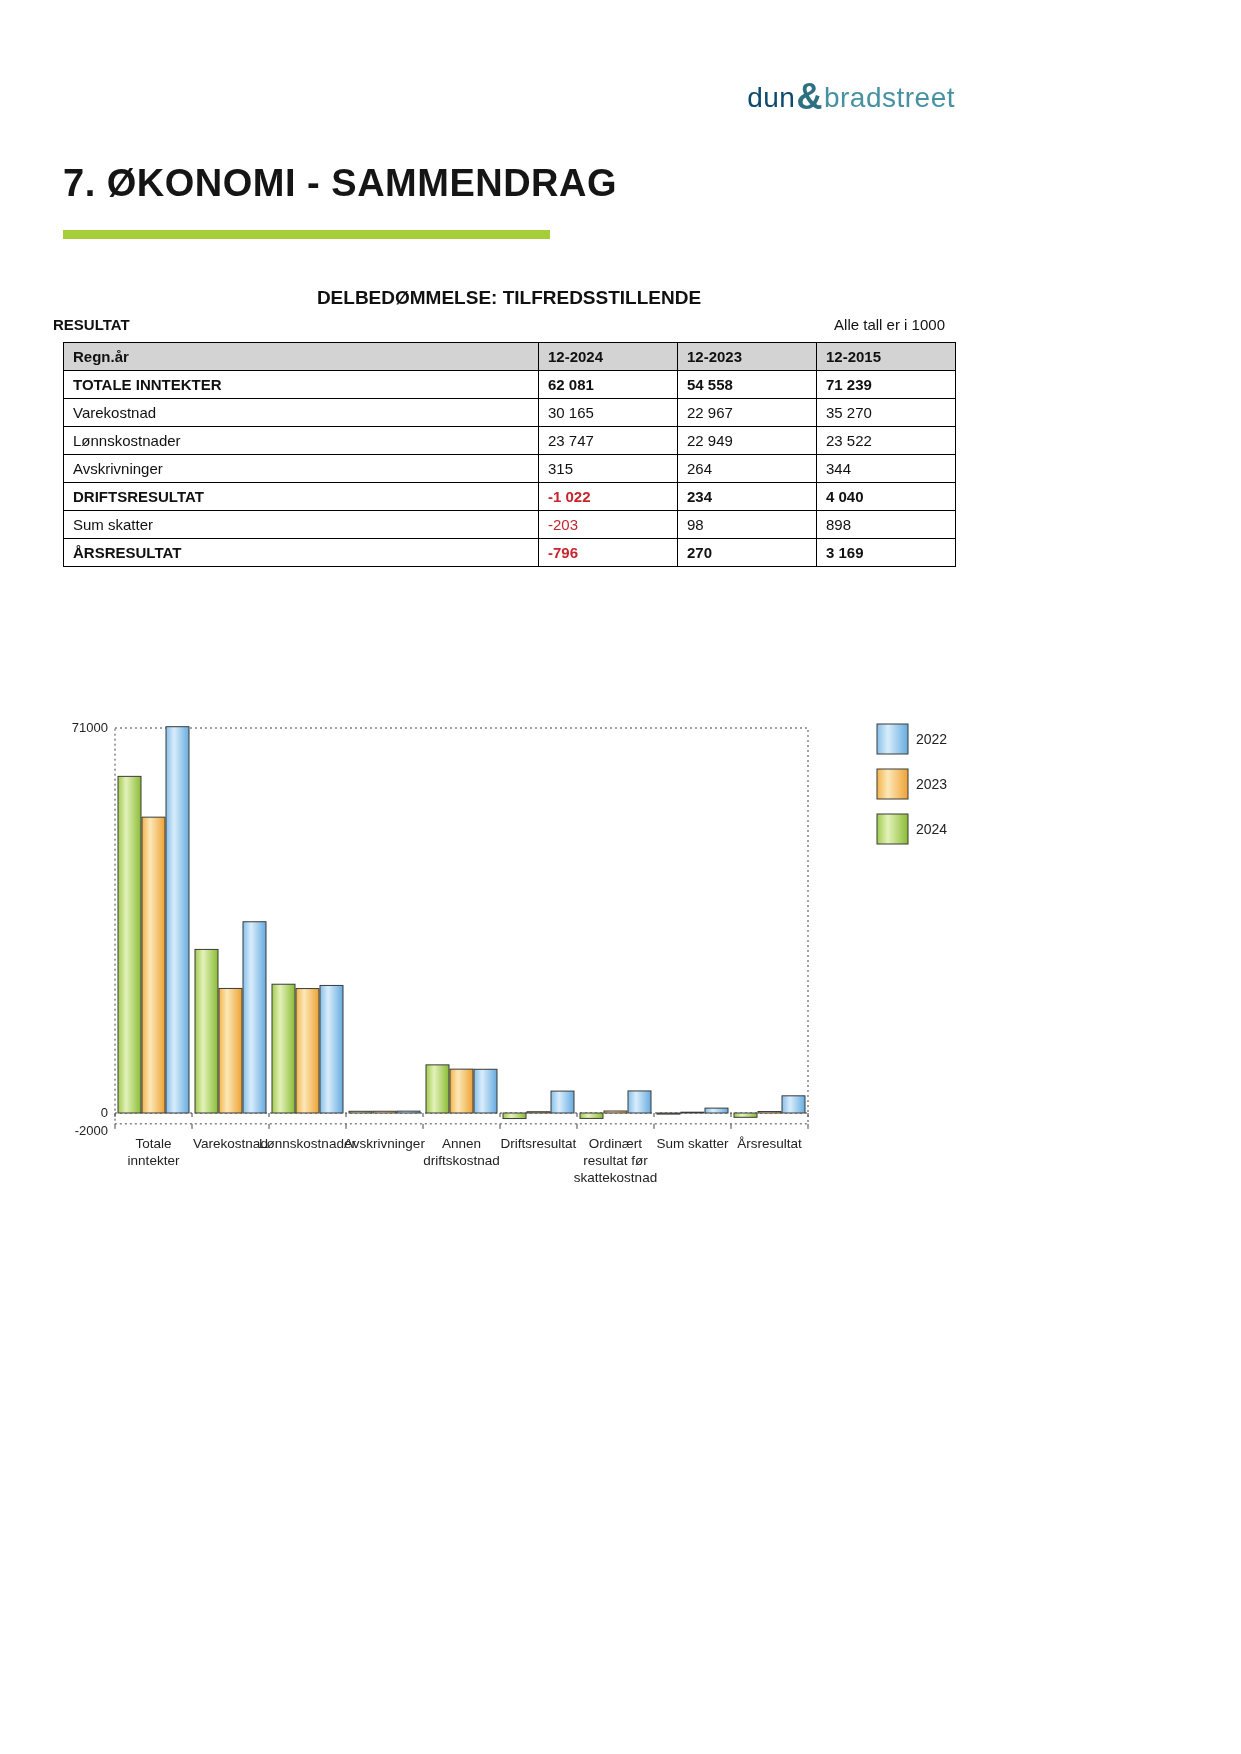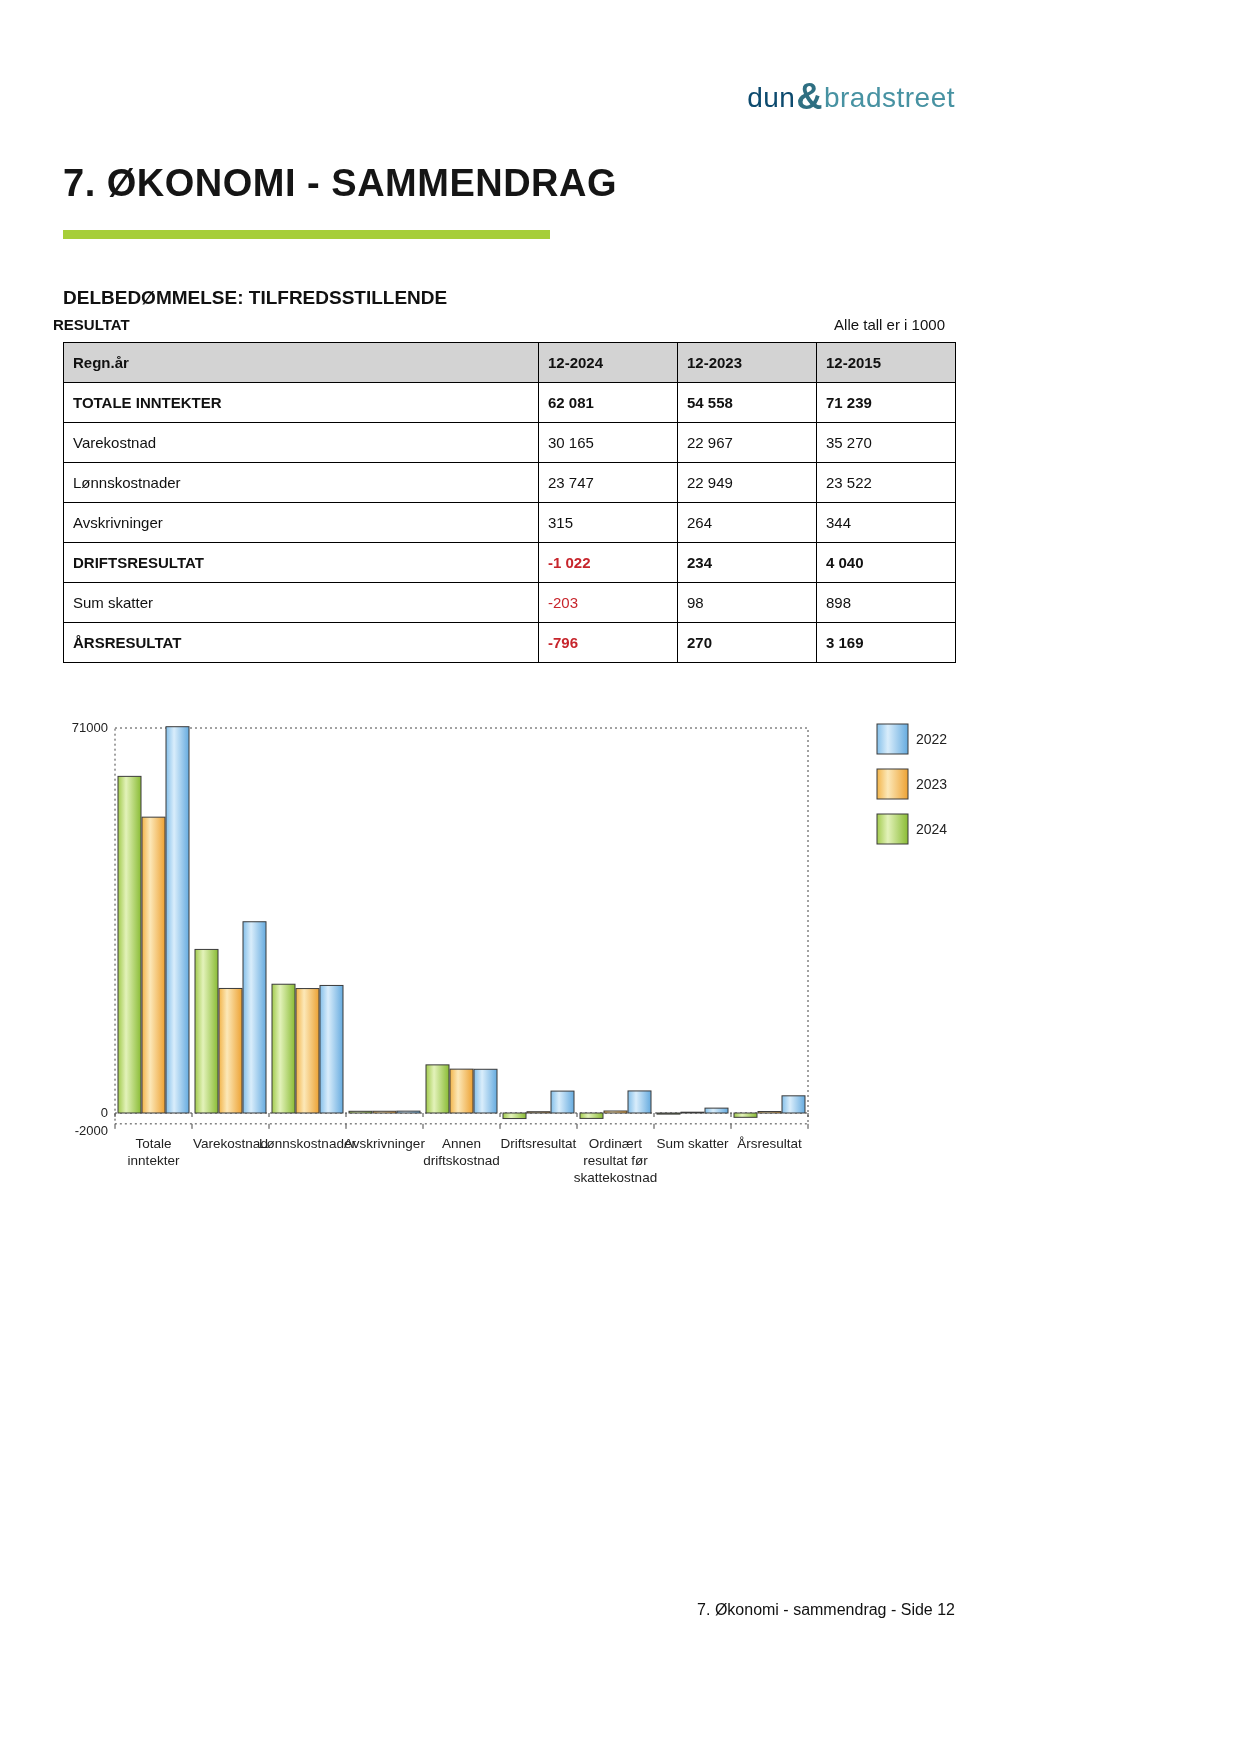--- a/index.html
+++ b/index.html
@@ -22,29 +22,29 @@
   .logo .logo-dun{color:#0c4a6e;}
   .logo .logo-amp{font-size:36px;color:var(--brand-dark);font-weight:bold;
         margin:0 1px;position:relative;top:2px;}
   .logo .logo-brad{color:var(--brand);margin-top:48px;}
   
   .title{position:absolute;top:162px;left:63px;margin:0;font-size:38px;
          font-weight:bold;color:#151515;letter-spacing:0.5px;}
   .accent-rule{position:absolute;top:230px;left:63px;width:487px;height:9px;
          background:var(--accent);}
   
-  .assessment{position:absolute;top:287px;left:63px;width:892px;text-align:left;
+  .assessment{position:absolute;top:287px;left:63px;width:892px;text-align:center;
          font-size:19px;font-weight:bold;color:#111;}
   .meta-row{position:absolute;top:316px;left:53px;width:892px;display:flex;
          justify-content:space-between;font-size:15px;align-items:flex-end;}
   .section-label{font-weight:bold;}
   
   .fin-table{position:absolute;top:342px;left:63px;width:892px;
          border-collapse:collapse;font-size:15px;color:#111;table-layout:fixed;}
-  .fin-table th,.fin-table td{border:1px solid #000;padding:4px 9px;height:40px;
+  .fin-table th,.fin-table td{border:1px solid #000;padding:4px 9px;height:28px;
          vertical-align:middle;white-space:nowrap;overflow:hidden;}
   .fin-table thead th{background:var(--table-header-bg);font-weight:bold;}
   .fin-table .lbl{text-align:left;width:475px;}
   .fin-table .num{text-align:left;width:139px;}
   .fin-table tr.bold td{font-weight:bold;}
   .fin-table td.neg{color:var(--negative);}
   
   #chart-svg{position:absolute;top:712px;left:63px;}
   .axis-text{font-family:"Liberation Sans","DejaVu Sans",sans-serif;font-size:13px;fill:#222;}
   .cat-text{font-family:"Liberation Sans","DejaVu Sans",sans-serif;font-size:13.5px;fill:#222;}
@@ -213,14 +213,13 @@
         <text x="706.5" y="435.84507042253523" text-anchor="middle" class="cat-text">Årsresultat</text>
         <rect x="814" y="12" width="31" height="30" fill="url(#grad-2022)" stroke="#3a3a3a" stroke-width="1"></rect>
         <text x="853" y="32" text-anchor="start" class="legend-text">2022</text>
         <rect x="814" y="57" width="31" height="30" fill="url(#grad-2023)" stroke="#3a3a3a" stroke-width="1"></rect>
         <text x="853" y="77" text-anchor="start" class="legend-text">2023</text>
         <rect x="814" y="102" width="31" height="30" fill="url(#grad-2024)" stroke="#3a3a3a" stroke-width="1"></rect>
         <text x="853" y="122" text-anchor="start" class="legend-text">2024</text>
       </g>
   </svg>
 
-  <div class="footer">7. Økonomi - sammendrag - Side 12</div>
 </div>
 
 </body></html>

